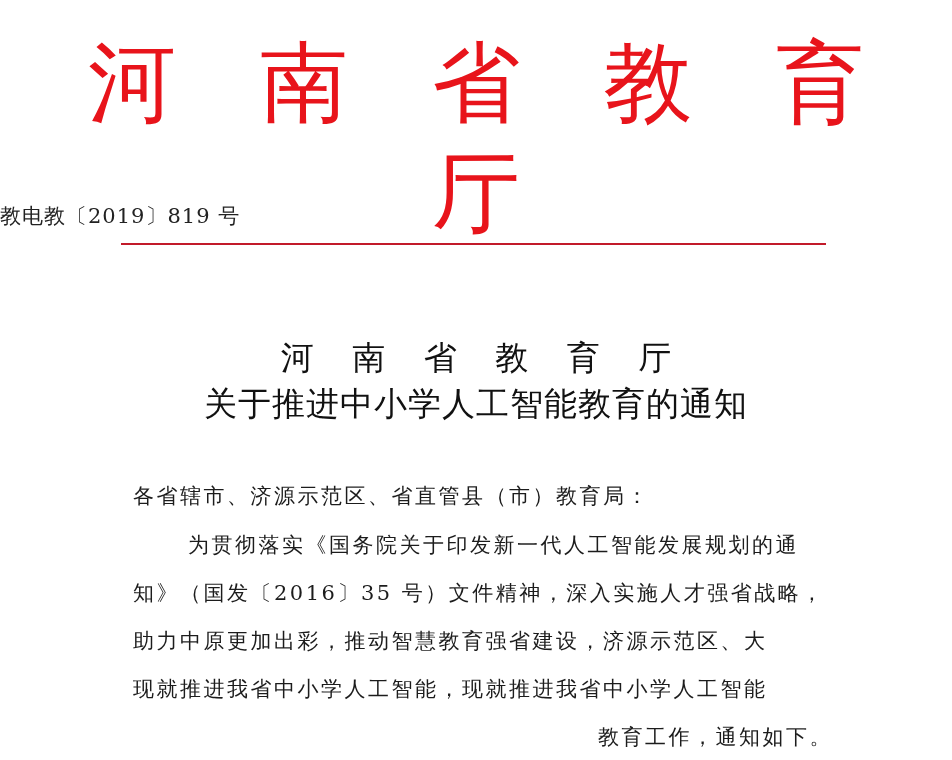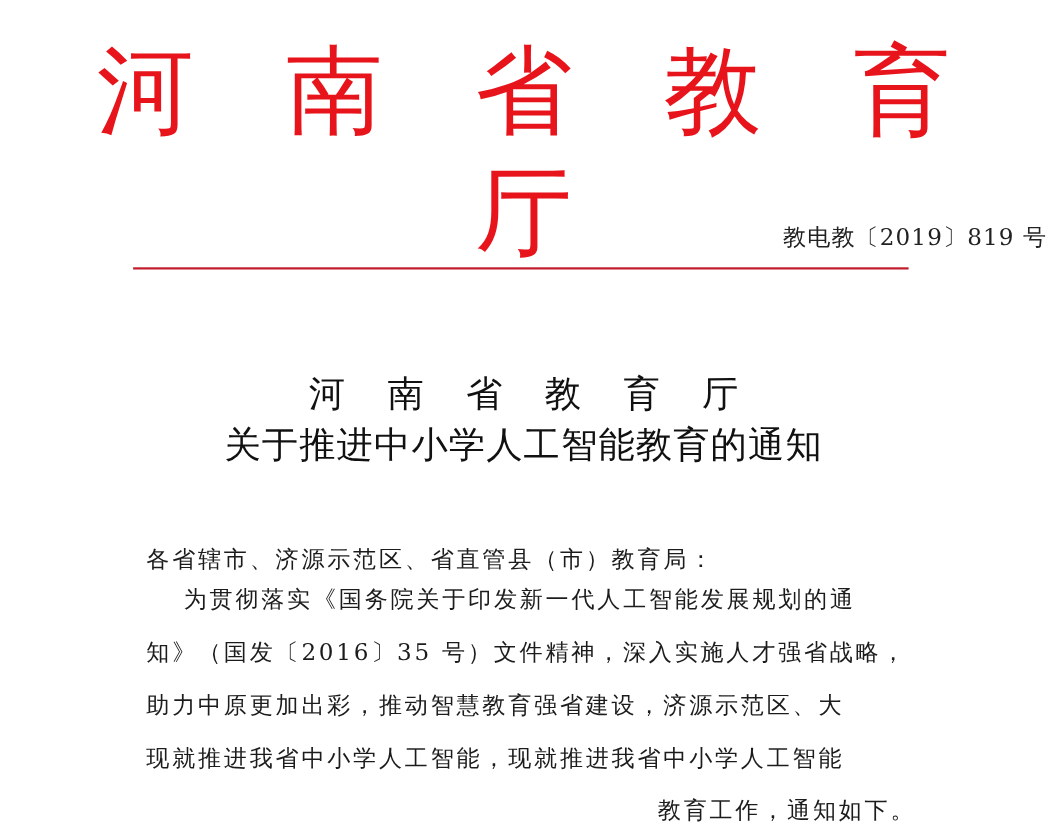--- a/index.html
+++ b/index.html
@@ -14,21 +14,21 @@
     text-align: center;
     color: #e8141b;
     font-family: "DejaVu Sans", sans-serif;
     font-size: 88px; line-height: 110px;
     letter-spacing: 28px;
     padding-left: 28px;
     box-sizing: border-box;
   }
   .docno {
     position: absolute; left: 0; top: 200px; width: 952px;
-    text-align: right;
+    text-align: left;
     color: #222;
     font-family: "DejaVu Serif", serif;
     font-size: 21px; line-height: 32px;
     letter-spacing: 1px;
   }
   .red-rule {
     position: absolute; left: 121px; top: 243px; width: 705px; height: 2px;
     background: #c21a2a;
   }
   .title {
@@ -40,22 +40,22 @@
   .title.l1 { top: 336px; letter-spacing: 14px; padding-left: 14px; box-sizing: border-box; }
   .title.l2 { top: 382px; letter-spacing: 1px; }
   .body-text {
     position: absolute; left: 133px; width: 700px;
     color: #1c1c1c;
     font-family: "DejaVu Serif", serif;
     font-size: 21px; line-height: 48px;
     letter-spacing: 2.5px;
     white-space: nowrap;
   }
-  .salutation { top: 484px; }
-  .p1 { top: 521px; left: 167px; }
+  .salutation { top: 474px; font-family: Liberation Mono, monospace; }
+  .p1 { top: 521px; left: 188px; }
   .p2 { top: 569px; }
   .p3 { top: 617px; }
   .p4 { top: 665px; }
   .p5 { top: 713px; text-align: right; }
 </style>
 </head>
 <body>
 
 <div>
   <div class="masthead">河 南 省 教 育 厅</div>

